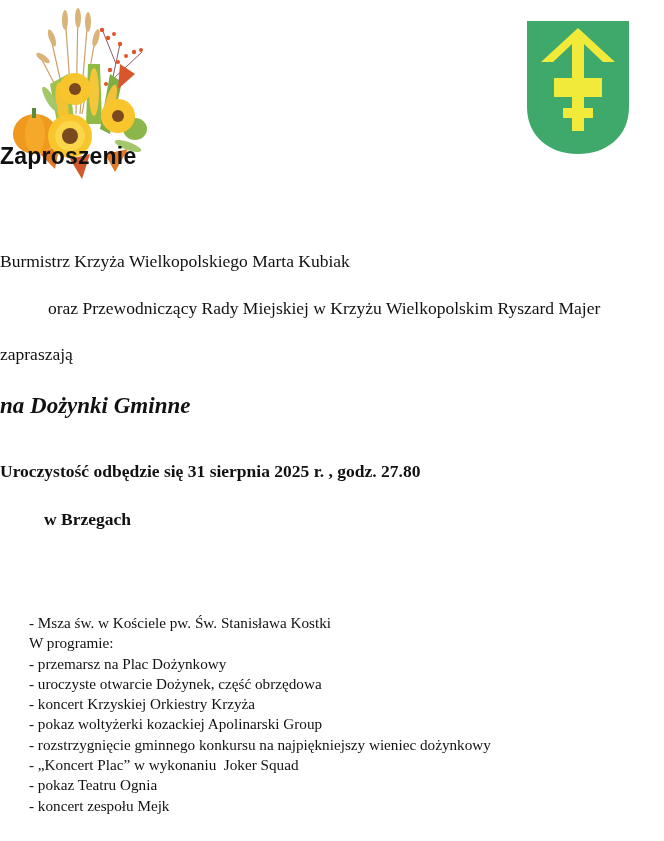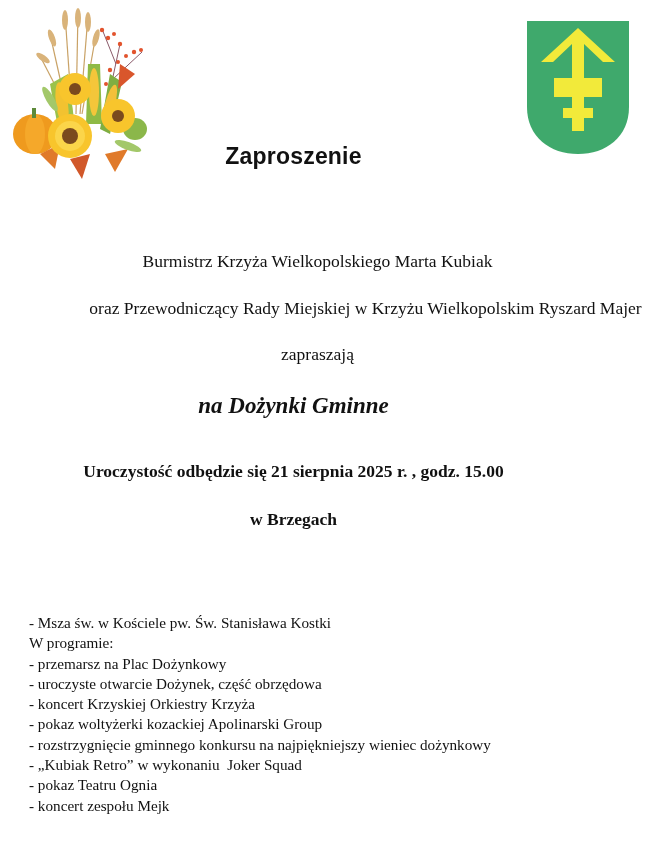--- a/index.html
+++ b/index.html
@@ -1,20 +1,20 @@
 <!DOCTYPE html>
 <html><head>
 <meta charset="utf-8">
 <style>
   html, body { margin: 0; padding: 0; background: #ffffff; }
   body { width: 664px; height: 841px; position: relative; overflow: hidden; color: #111; }
   .abs { position: absolute; }
-  .center-line { position: absolute; left: 0; width: 587px; text-align: center; white-space: nowrap; }
+  .center-line { position: absolute; left: 0; width: 587px; text-align: left; white-space: nowrap; }
   .title { font-family: "Liberation Sans", sans-serif; font-weight: bold; font-size: 23px; top: 143px; letter-spacing: 0.2px; }
-  .line-normal { font-family: "Liberation Serif", serif; font-size: 17.5px; margin-left: 24px; }
+  .line-normal { font-family: "Liberation Serif", serif; font-size: 17.5px; }
   .event-name { font-family: "Liberation Serif", serif; font-style: italic; font-weight: bold; font-size: 23px; top: 393px; }
   .bold-line { font-family: "Liberation Serif", serif; font-weight: bold; font-size: 17.5px; }
   .program { position: absolute; left: 29px; top: 613px; font-family: "Liberation Serif", serif; font-size: 15.2px; line-height: 20.3px; }
   .program div { white-space: pre; }
 </style>
 </head>
 <body>
 
 <div class="abs" style="left:10px; top:4px; width:140px; height:180px;">
   <svg width="140" height="180" viewBox="0 0 140 180">
@@ -101,27 +101,27 @@
 </div>
 
 <div class="center-line title">Zaproszenie</div>
 
 <div class="center-line line-normal" style="top:251px;">Burmistrz Krzyża Wielkopolskiego Marta Kubiak</div>
 <div class="center-line line-normal" style="top:298px;padding-left:48px;">oraz Przewodniczący Rady Miejskiej w Krzyżu Wielkopolskim Ryszard Majer</div>
 <div class="center-line line-normal" style="top:344px;">zapraszają</div>
 
 <div class="center-line event-name">na Dożynki Gminne</div>
 
-<div class="center-line bold-line" style="top:461px;">Uroczystość odbędzie się 21 sierpnia 2025 r. , godz. 15.00</div>
-<div class="center-line bold-line" style="top:509px;">w Brzegach</div>
+<div class="center-line bold-line" style="top:461px;">Uroczystość odbędzie się 31 sierpnia 2025 r. , godz. 27.80</div>
+<div class="center-line bold-line" style="top:509px;padding-left:44px;">w Brzegach</div>
 
 <div class="program">
   <div>- Msza św. w Kościele pw. Św. Stanisława Kostki</div>
   <div>W programie:</div>
   <div>- przemarsz na Plac Dożynkowy</div>
   <div>- uroczyste otwarcie Dożynek, część obrzędowa</div>
   <div>- koncert Krzyskiej Orkiestry Krzyża</div>
   <div>- pokaz woltyżerki kozackiej Apolinarski Group</div>
   <div>- rozstrzygnięcie gminnego konkursu na najpiękniejszy wieniec dożynkowy</div>
-  <div>- „Kubiak Retro” w wykonaniu  Joker Squad</div>
+  <div>- „Koncert Plac” w wykonaniu  Joker Squad</div>
   <div>- pokaz Teatru Ognia</div>
   <div>- koncert zespołu Mejk</div>
 </div>
 
 </body></html>

